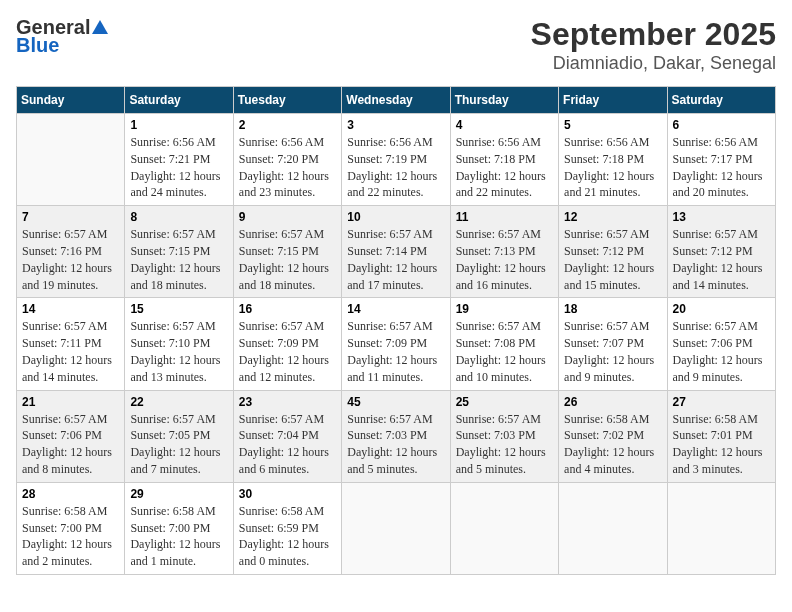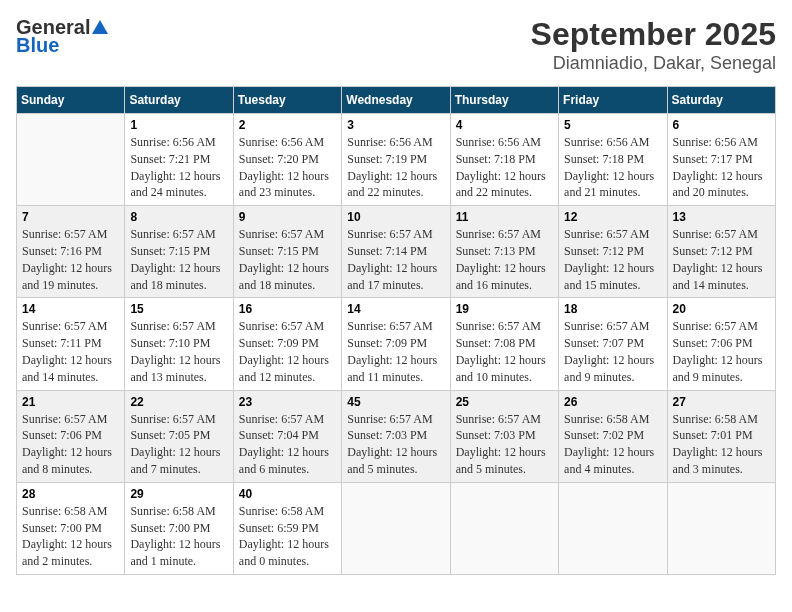--- a/index.html
+++ b/index.html
@@ -232,21 +232,21 @@
       <tr>
         <td>
           <span class="day-num">28</span>
           <div class="day-info">Sunrise: 6:58 AM<br>Sunset: 7:00 PM<br>Daylight: 12 hours<br>and 2 minutes.</div>
         </td>
         <td>
           <span class="day-num">29</span>
           <div class="day-info">Sunrise: 6:58 AM<br>Sunset: 7:00 PM<br>Daylight: 12 hours<br>and 1 minute.</div>
         </td>
         <td>
-          <span class="day-num">40</span>
+          <span class="day-num">30</span>
           <div class="day-info">Sunrise: 6:58 AM<br>Sunset: 6:59 PM<br>Daylight: 12 hours<br>and 0 minutes.</div>
         </td>
         <td class="empty-cell"></td>
         <td class="empty-cell"></td>
         <td class="empty-cell"></td>
         <td class="empty-cell"></td>
       </tr>
     </tbody>
 </table>
 

